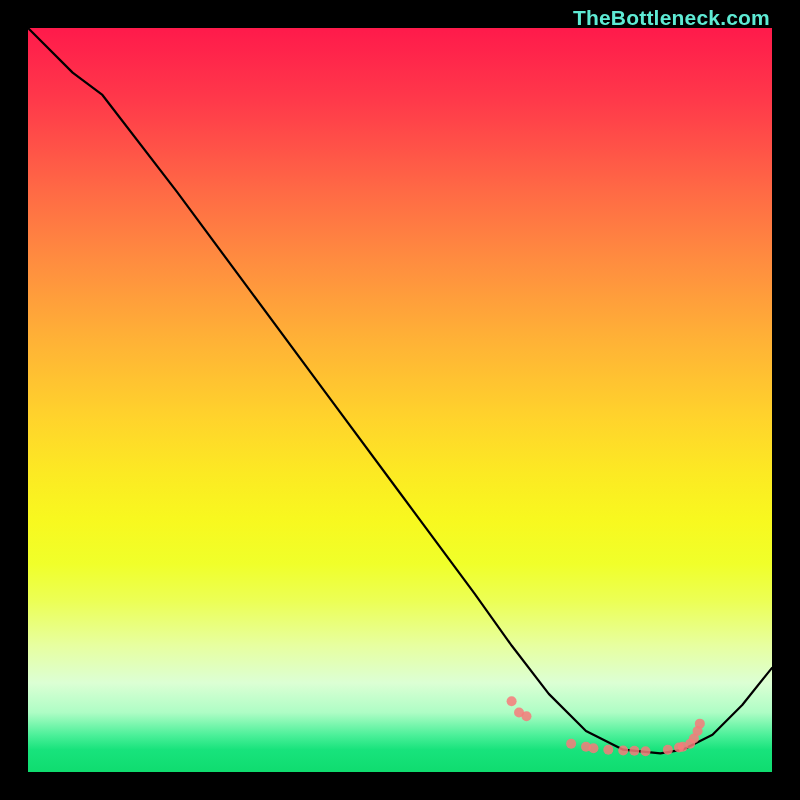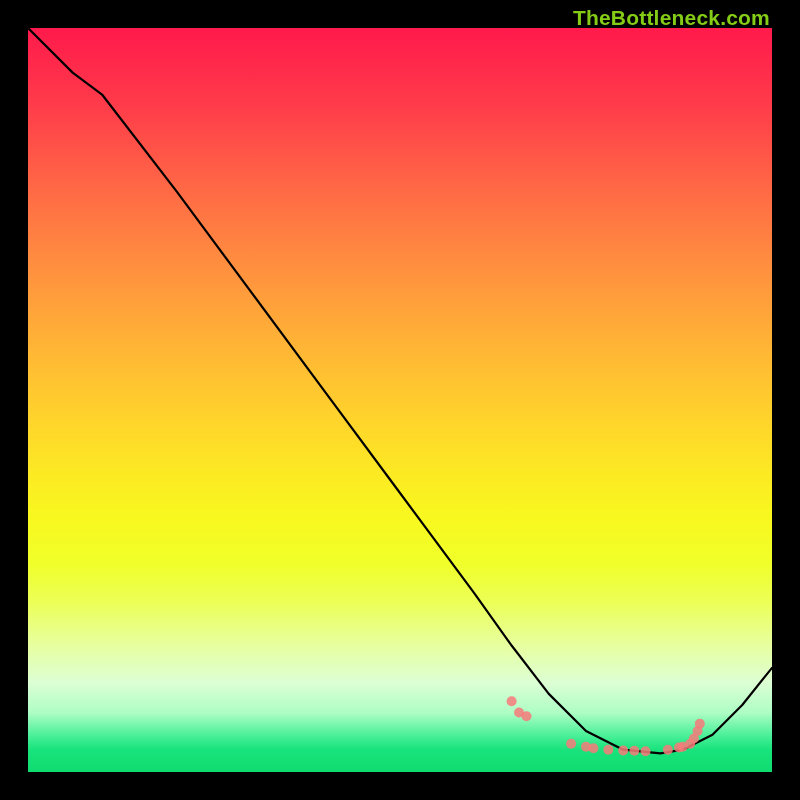--- a/index.html
+++ b/index.html
@@ -52,21 +52,21 @@
   .chart-svg {
     position: absolute;
     inset: 0;
     width: 744px;
     height: 744px;
   }
   .watermark {
     position: absolute;
     top: 6px;
     right: 30px;
-    color: #84cc16;
+    color: #5eead4;
     font-size: 21px;
     font-weight: 600;
     letter-spacing: 0.2px;
   }
 </style>
 </head>
 <body>
 
 <div class="frame">
   <div class="watermark">TheBottleneck.com</div>

